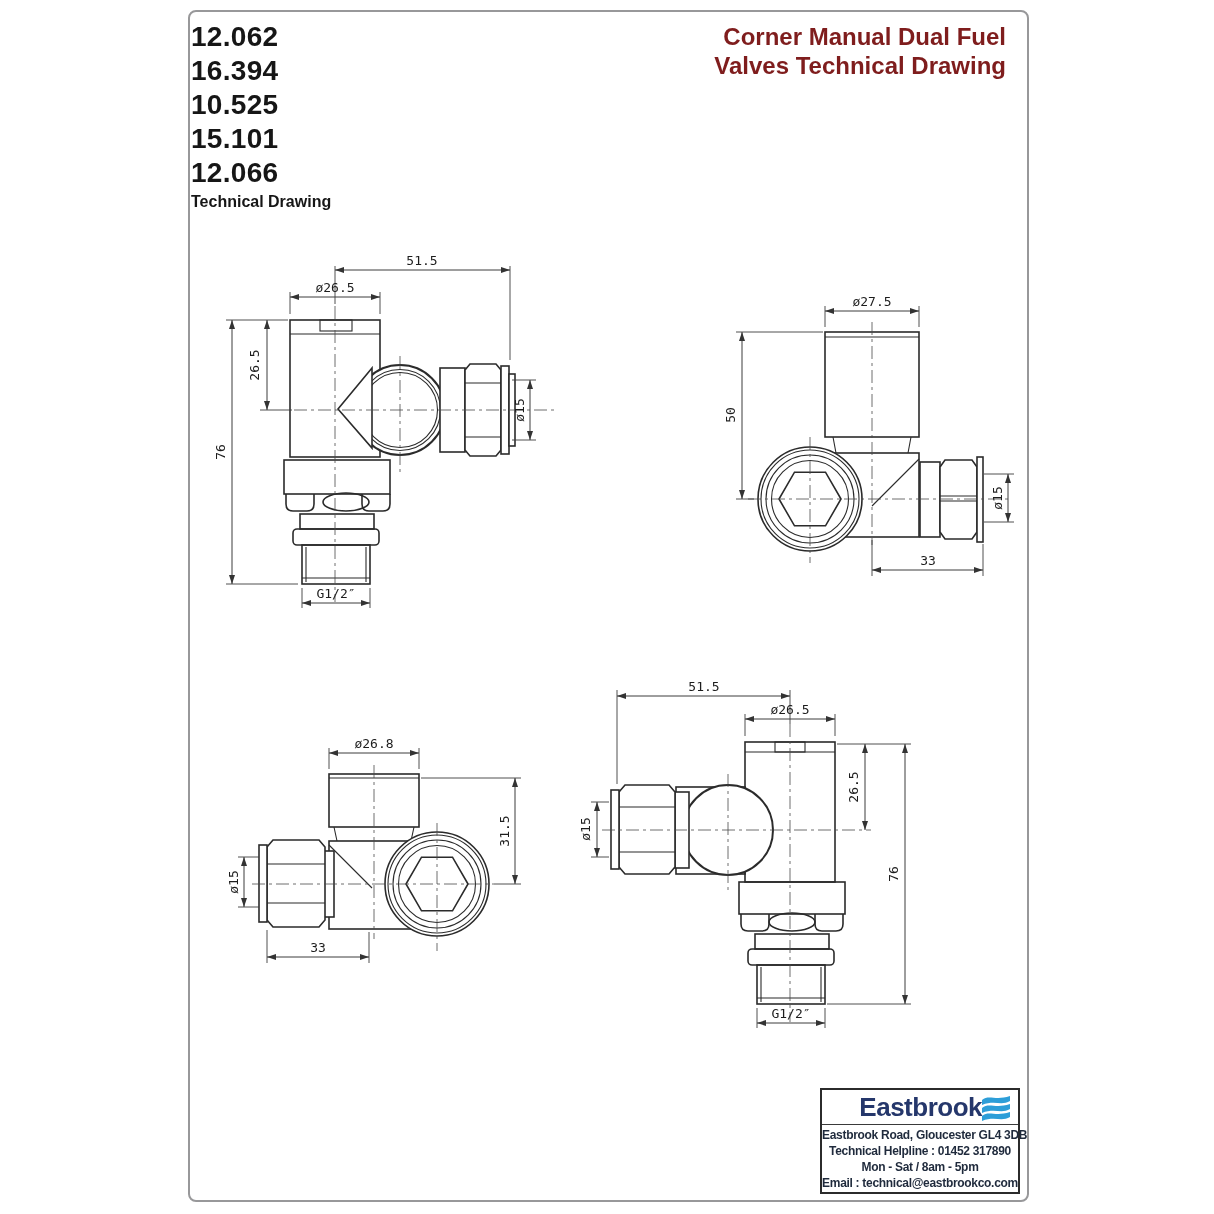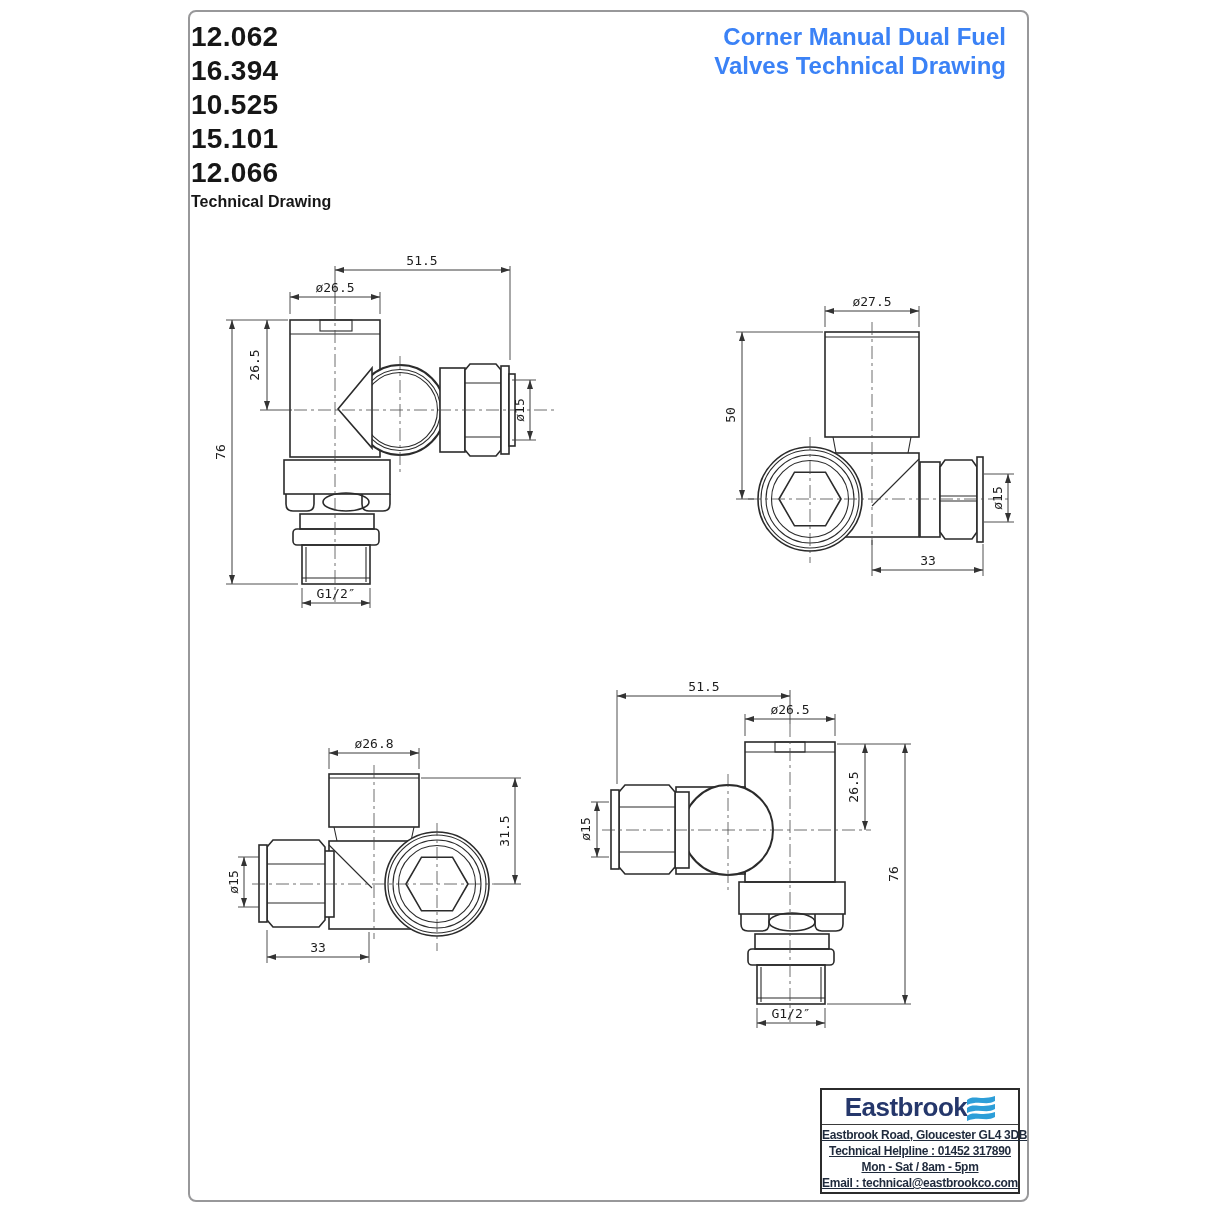--- a/index.html
+++ b/index.html
@@ -4,41 +4,41 @@
 <style>
   * { margin:0; padding:0; box-sizing:border-box; }
   html,body { width:1214px; height:1214px; background:#ffffff; font-family:"Liberation Sans", sans-serif; }
   .sheet {
     position:absolute; left:188px; top:10px; width:841px; height:1192px;
     border:2px solid #98989a; border-radius:8px; background:#fff;
   }
   .codes-block { position:absolute; left:1px; top:8px; color:#161616; }
   .code-line { font-size:28px; font-weight:bold; line-height:34px; letter-spacing:.3px; }
   .codes-caption { font-size:16px; font-weight:bold; line-height:24px; }
-  .title-block { position:absolute; right:21px; top:10px; text-align:right; color:#3b82f6; }
+  .title-block { position:absolute; right:21px; top:10px; text-align:right; color:#7f1d1d; }
   .title-line { font-size:24px; font-weight:bold; line-height:29px; }
   svg.drawing { position:absolute; overflow:visible; }
   .ol  { fill:none; stroke:#2b2b2b; stroke-width:1.6; }
   .olb { fill:#fff; stroke:#2b2b2b; stroke-width:2; }
   .olw { fill:#fff; stroke:#2b2b2b; stroke-width:1.6; }
   .ol2 { fill:none; stroke:#2b2b2b; stroke-width:1.1; }
   .dim { fill:none; stroke:#3c3c3c; stroke-width:1; }
   .ext { fill:none; stroke:#3c3c3c; stroke-width:.9; }
   .cl  { fill:none; stroke:#4a4a4a; stroke-width:.8; stroke-dasharray:13 4 3 4; }
   .dt  { font-family:"DejaVu Sans Mono", monospace; font-size:13px; fill:#1d1d1d; }
   .brand-box {
     position:absolute; left:630px; top:1076px; width:200px; height:106px;
     border:2px solid #2b2b2b; background:#fff; display:flex; flex-direction:column;
   }
-  .brand-row { display:flex; align-items:center; justify-content:center;
+  .brand-row { display:flex; align-items:center; justify-content:flex-end;
     padding:2px 8px 1px 8px; border-bottom:1.5px solid #3a3a3a; }
   .brand-text { font-size:26px; font-weight:bold; color:#25376b; letter-spacing:-.5px; }
   .brand-info { flex:1; display:flex; flex-direction:column; justify-content:space-evenly; padding:2px 0 3px 0; }
   .info-line { text-align:center; font-size:12px; font-weight:600; color:#1f2a3c;
-    letter-spacing:-.3px; white-space:nowrap; line-height:16px;text-decoration:underline; }
+    letter-spacing:-.3px; white-space:nowrap; line-height:16px; }
 </style>
 </head>
 <body>
 
 <div class="sheet">
 
   <div class="codes-block">
     <div class="code-line">12.062</div>
     <div class="code-line">16.394</div>
     <div class="code-line">10.525</div>

